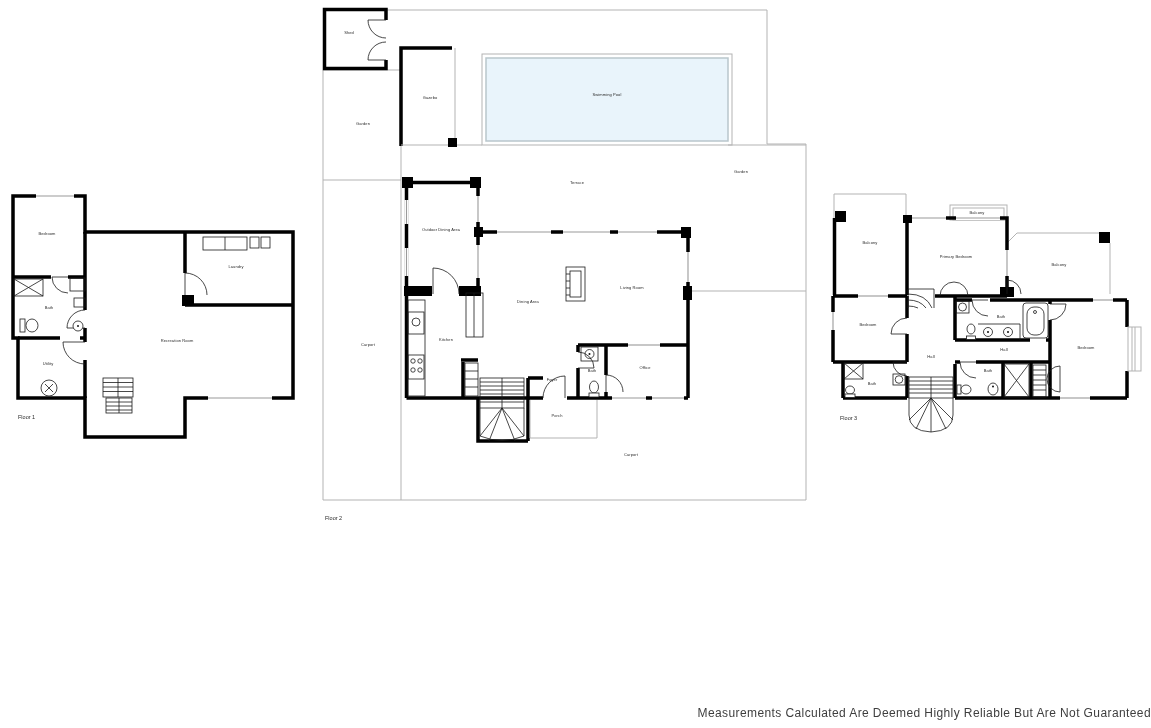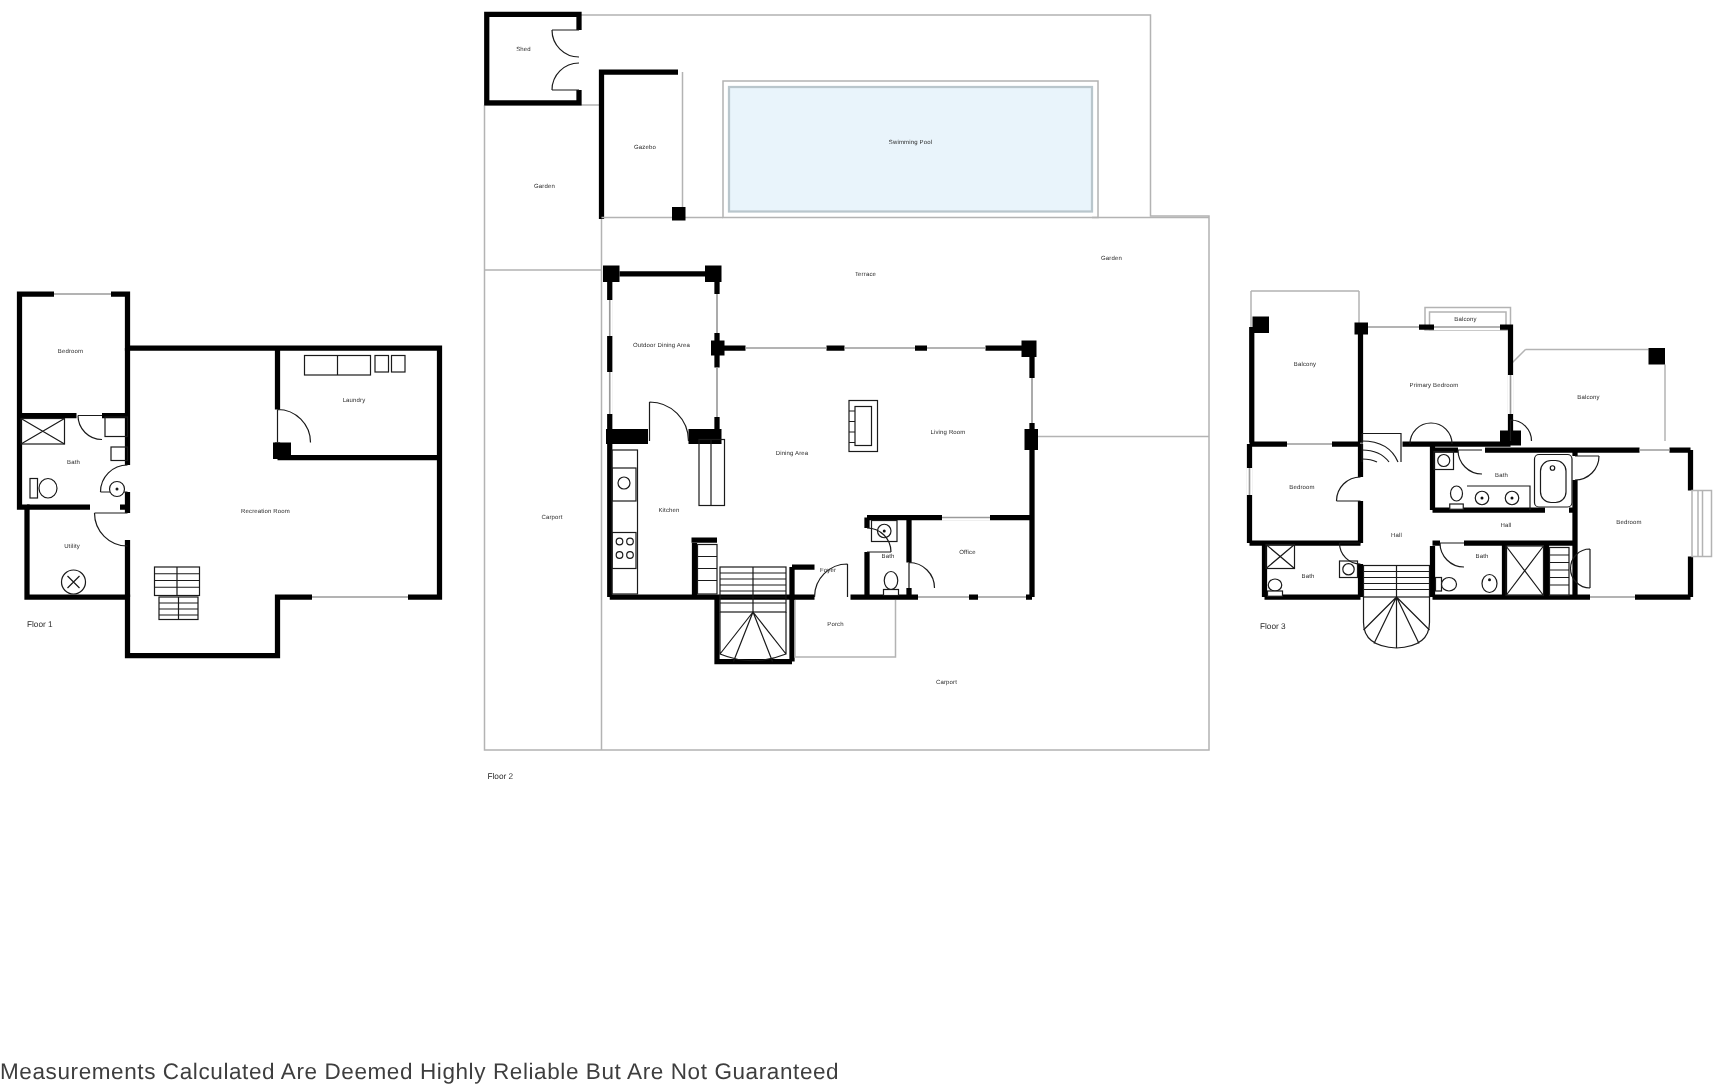--- a/index.html
+++ b/index.html
@@ -3,21 +3,21 @@
 <meta charset="utf-8">
 <style>
   html,body{margin:0;padding:0;background:#ffffff;}
   #canvas{position:relative;width:1151px;height:728px;background:#fff;overflow:hidden;
           font-family:"Liberation Sans",sans-serif;}
   .floor{position:absolute;}
   .floor svg{position:absolute;left:0;top:0;}
   .room-label{position:absolute;transform:translate(-50%,-50%);font-size:4px;line-height:1;
               color:#2a2a2a;white-space:nowrap;letter-spacing:.1px;}
   .floor-label{position:absolute;font-size:5.5px;color:#2a2a2a;white-space:nowrap;}
-  .disclaimer{position:absolute;left:0;right:0;top:706px;text-align:left;font-size:15px;
+  .disclaimer{position:absolute;left:0;right:0;top:706px;text-align:right;font-size:12px;
               color:#3e3e3e;letter-spacing:.4px;}
   
   .wall{stroke:#000;stroke-width:3.5;fill:none;stroke-linecap:butt;}
   .thin{stroke:#b3b3b3;stroke-width:1;fill:none;}
   .fixn{stroke:#1a1a1a;stroke-width:0.8;fill:none;}
   .fix{stroke:#1a1a1a;stroke-width:0.8;fill:#fff;}
   .blk{fill:#000;stroke:none;}
   .win{stroke:#fff;stroke-width:4.2;fill:none;}
   .winl{stroke:#9a9a9a;stroke-width:1.1;fill:none;}
 </style>

